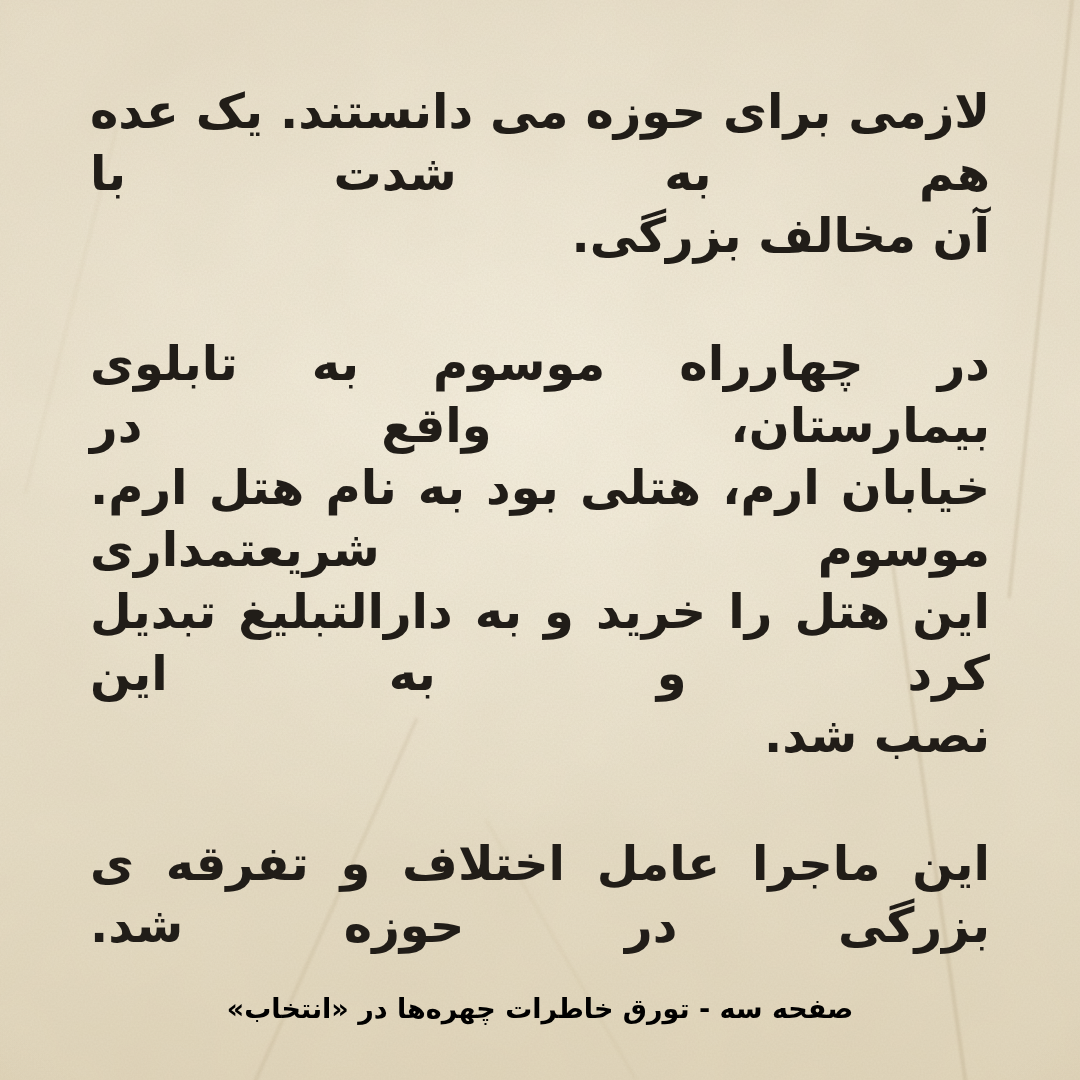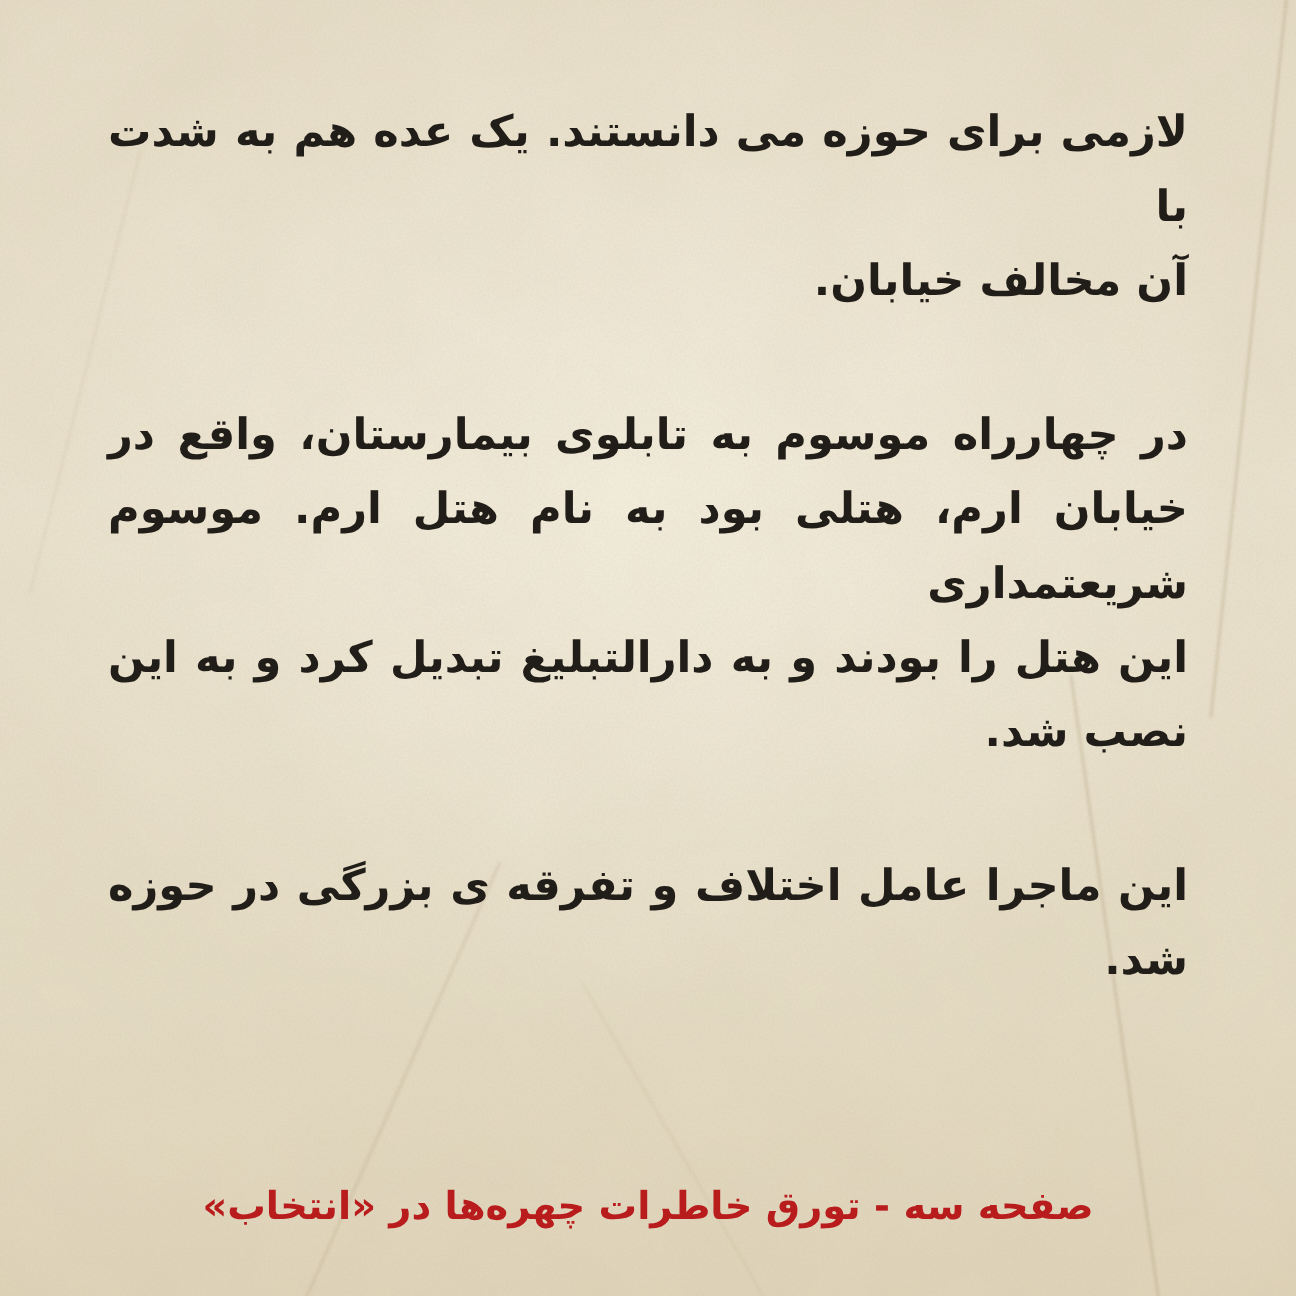--- a/index.html
+++ b/index.html
@@ -50,43 +50,43 @@
     right: 90px;
     left: 90px;
     direction: rtl;
     color: #211d18;
   }
   .para {
     margin: 0 0 66px 0;
   }
   .para:last-child { margin-bottom: 12px; }
   .line {
-    font-size: 36px;
+    font-size: 48px;
     font-weight: 700;
     line-height: 62px;
     white-space: normal;
     text-align: justify;
     text-align-last: justify;
     letter-spacing: 0;
   }
   .line-last {
     text-align-last: right;
   }
   .footer {
     position: absolute;
     left: 0;
     right: 0;
     bottom: 56px;
     text-align: center;
     direction: rtl;
   }
   .footer-caption {
-    font-size: 32px;
+    font-size: 27px;
     font-weight: 700;
-    color: #b91c1c;
+    color: #000000;
   }
 </style>
 </head>
 <body>
 
 <div class="paper-base"></div>
 
 <svg class="texture-svg" width="1080" height="1080" aria-hidden="true">
   <defs>
     <filter id="grain" x="0" y="0" width="100%" height="100%">
@@ -111,26 +111,26 @@
 <div class="crease crease-1"></div>
 <div class="crease crease-2"></div>
 <div class="crease crease-3"></div>
 <div class="crease crease-4"></div>
 <div class="crease crease-5"></div>
 
 <div class="content">
   <main class="article">
       <div class="para">
         <div class="line">لازمی برای حوزه می دانستند. یک عده هم به شدت با</div>
-        <div class="line line-last">آن مخالف خیابان.</div>
+        <div class="line line-last">آن مخالف بزرگی.</div>
       </div>
       <div class="para">
         <div class="line">در چهارراه موسوم به تابلوی بیمارستان، واقع در</div>
         <div class="line">خیابان ارم، هتلی بود به نام هتل ارم. موسوم شریعتمداری</div>
-        <div class="line">این هتل را بودند و به دارالتبلیغ تبدیل کرد و به این</div>
+        <div class="line">این هتل را خرید و به دارالتبلیغ تبدیل کرد و به این</div>
         <div class="line line-last">نصب شد.</div>
       </div>
       <div class="para">
         <div class="line">این ماجرا عامل اختلاف و تفرقه ی بزرگی در حوزه شد.</div>
       </div>
     </main>
 
   <footer class="footer">
     <span class="footer-caption">صفحه سه - تورق خاطرات چهره‌ها در «انتخاب»</span>
   </footer>

